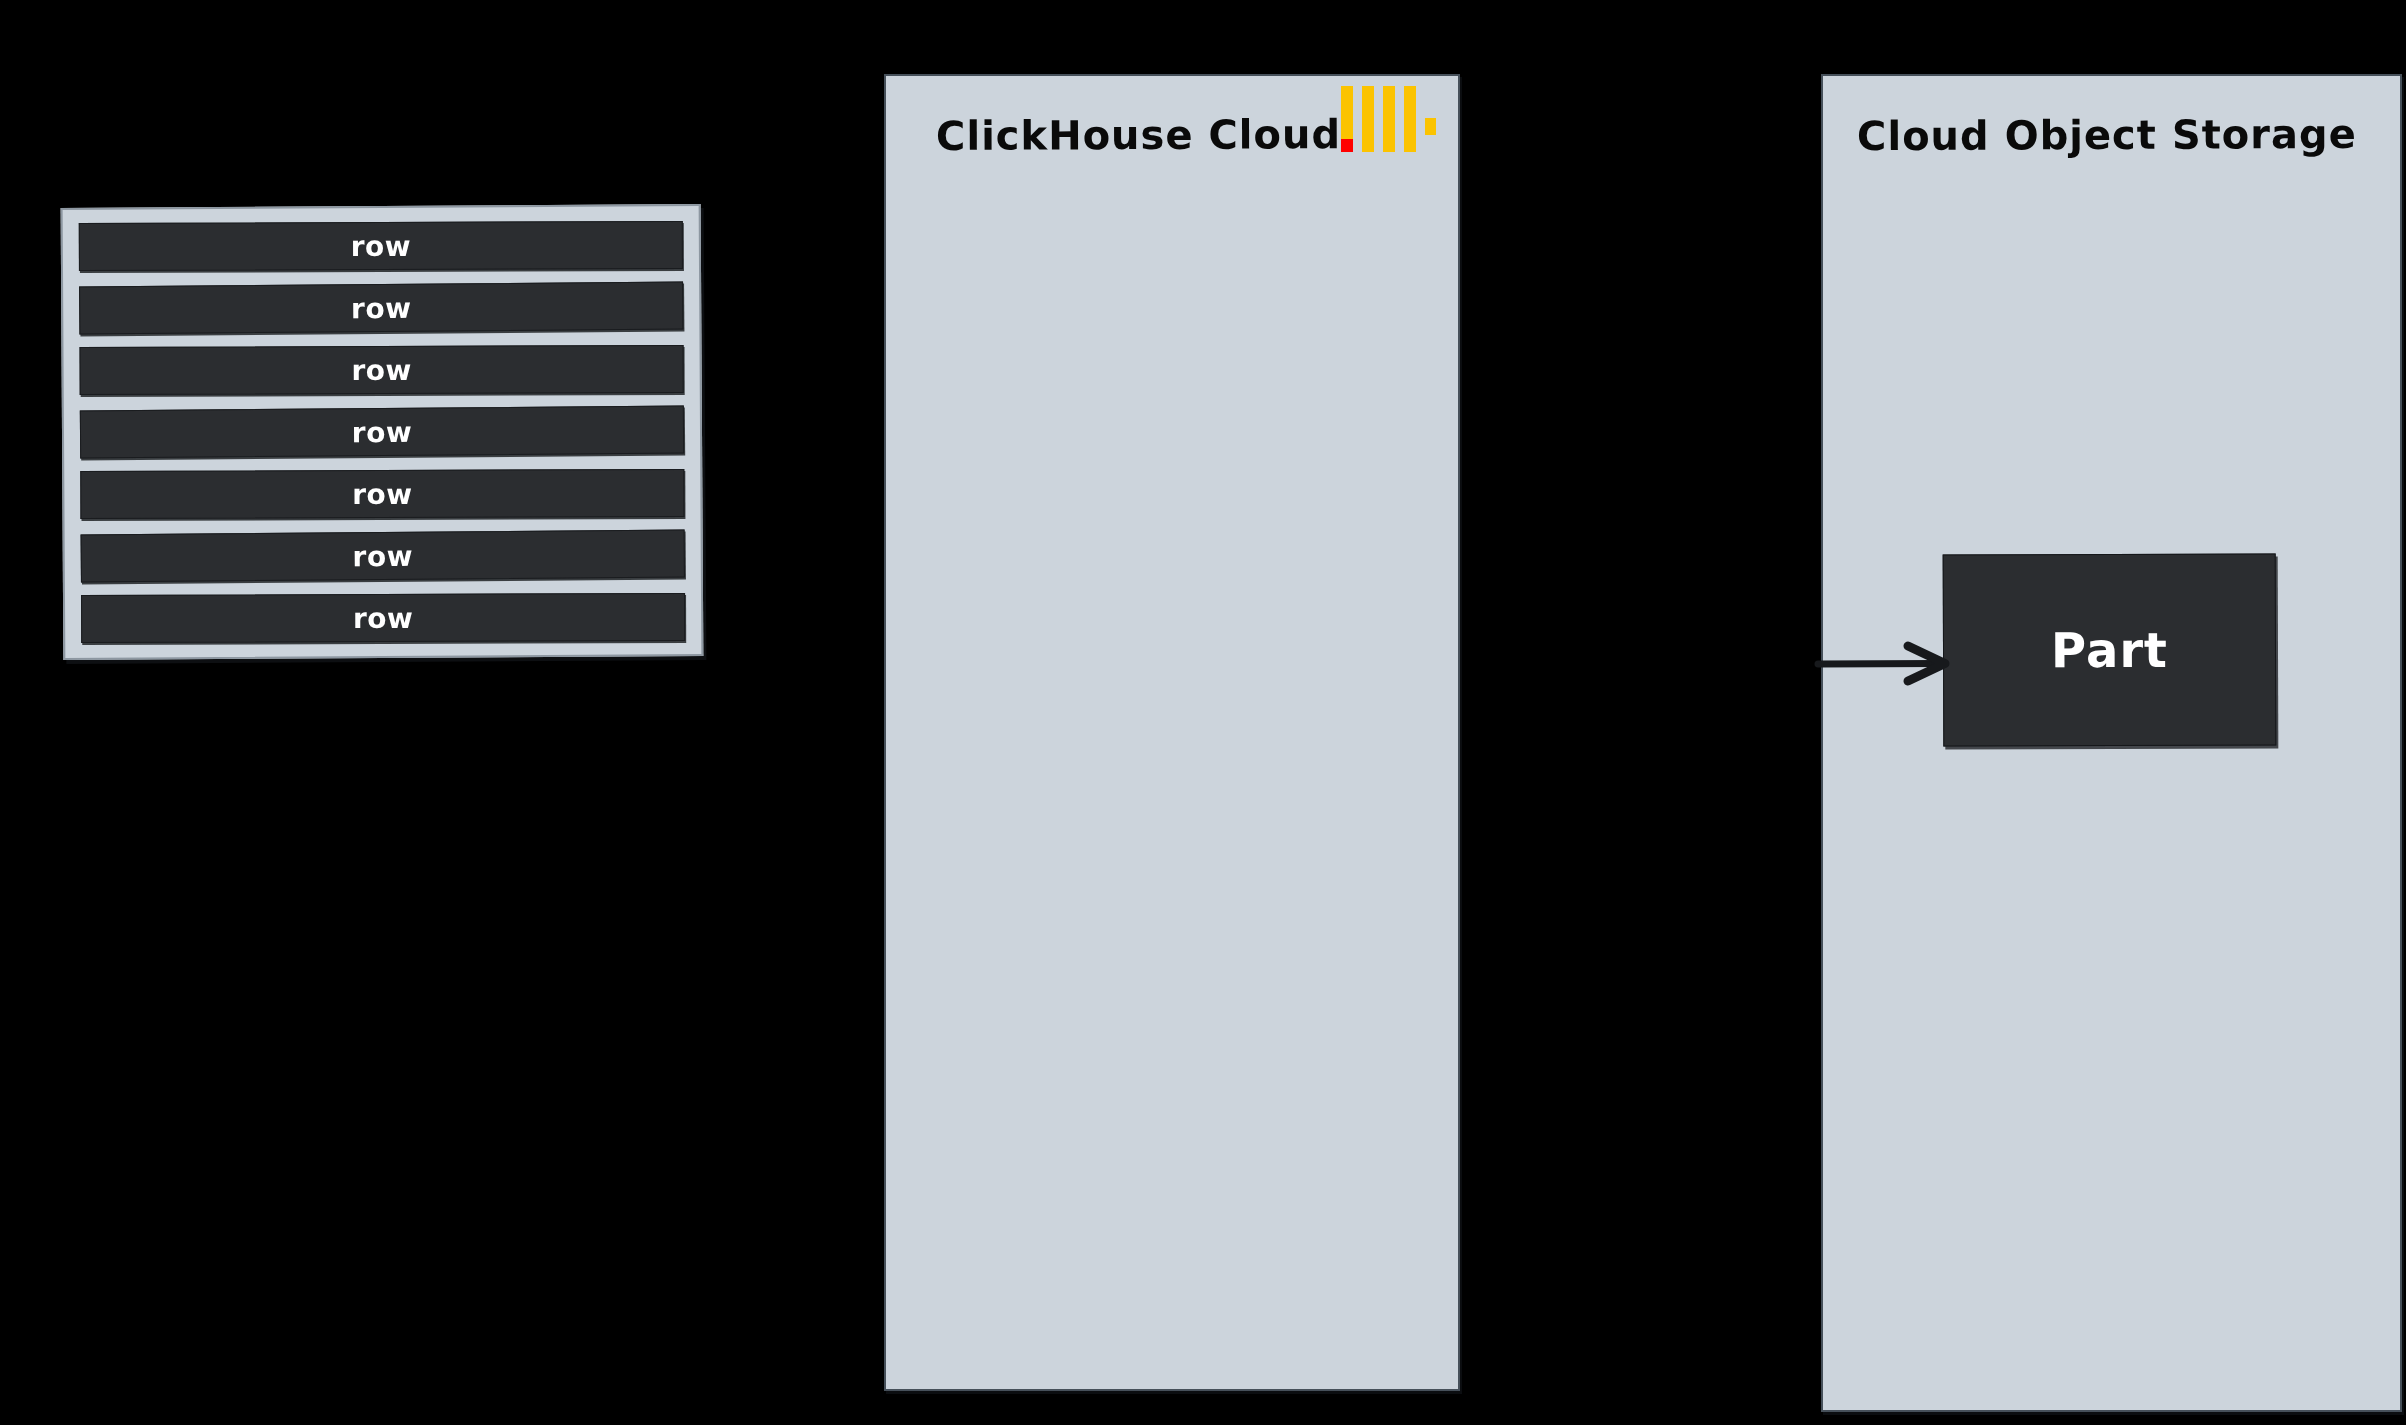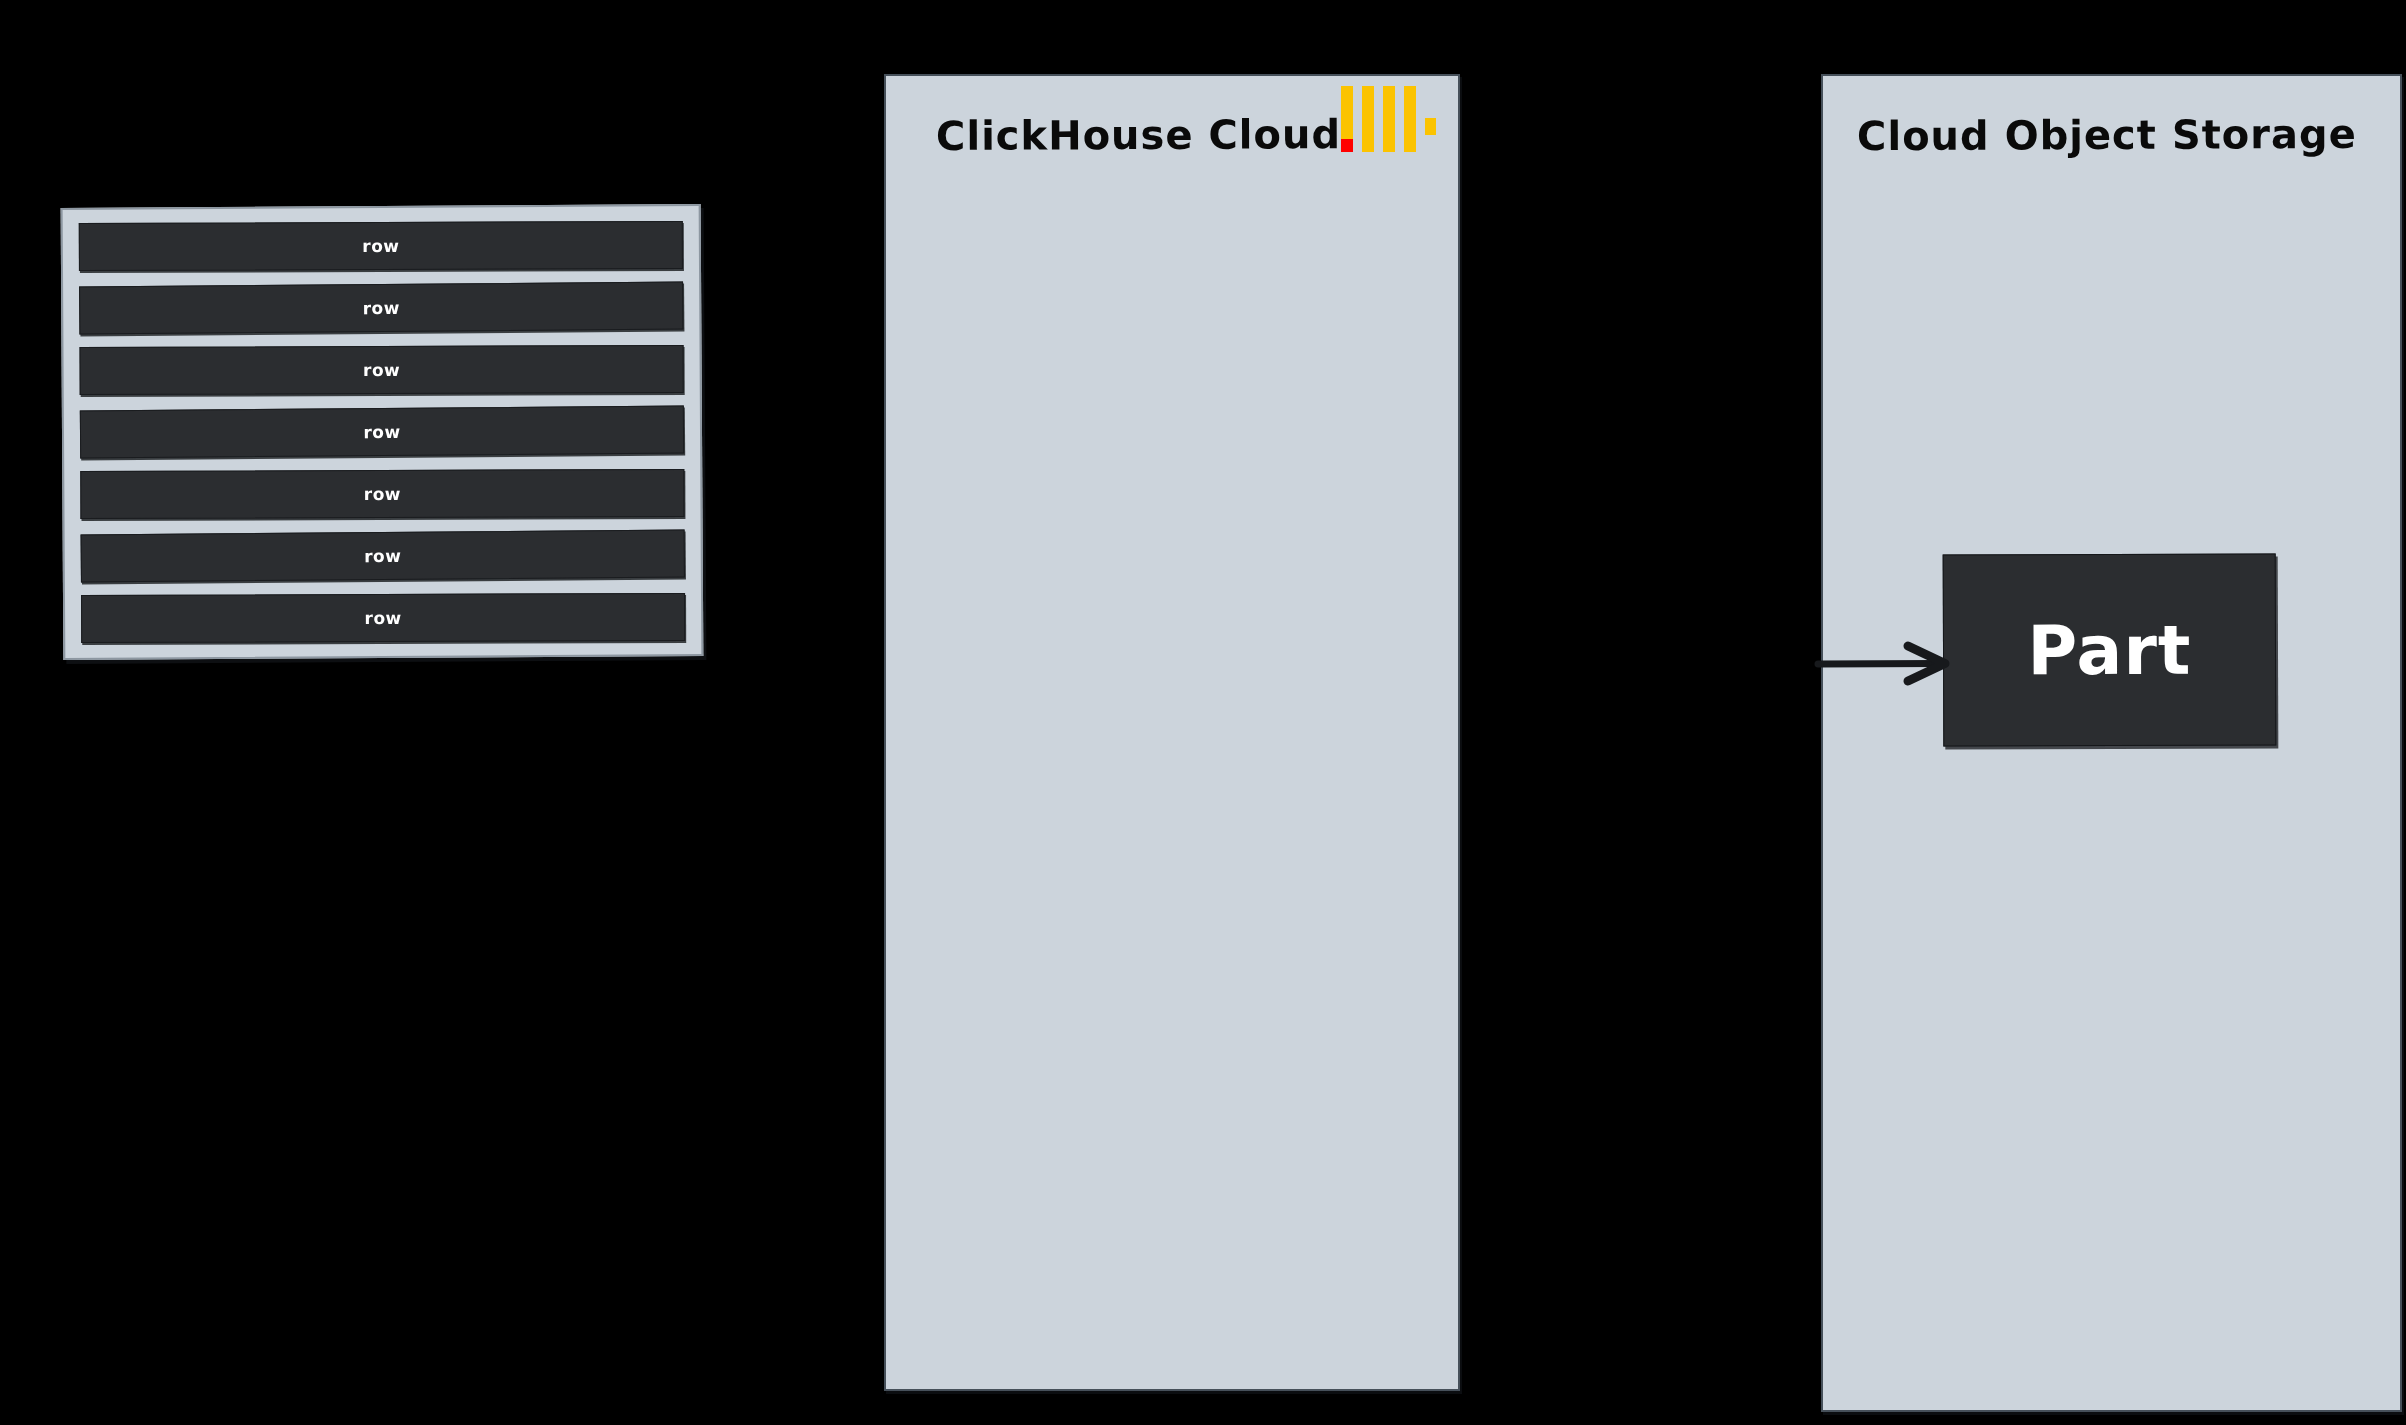--- a/index.html
+++ b/index.html
@@ -70,21 +70,21 @@
     display: flex;
     align-items: center;
     justify-content: center;
     box-shadow: 1px 2px 0 rgba(10,12,14,0.75);
   }
   .row-chip:nth-child(odd)  { transform: rotate(0.14deg); }
   .row-chip:nth-child(even) { transform: rotate(-0.12deg); }
   .row-label {
     font-family: "DejaVu Sans", sans-serif;
     font-weight: 700;
-    font-size: 17px;
+    font-size: 28px;
     color: #ffffff;
     letter-spacing: 0.5px;
   }
 
   
   #ch-cloud-panel {
     left: 884px;
     top: 74px;
     width: 576px;
     height: 1317px;
@@ -154,21 +154,21 @@
     box-sizing: border-box;
     display: flex;
     align-items: center;
     justify-content: center;
     box-shadow: 2px 3px 0 rgba(10,12,14,0.7);
     transform: rotate(-0.2deg);
   }
   #part-label {
     font-family: "DejaVu Sans", sans-serif;
     font-weight: 700;
-    font-size: 68px;
+    font-size: 48px;
     color: #ffffff;
     letter-spacing: 1px;
   }
 
   
   #ingest-arrow {
     position: absolute;
     left: 1812px;
     top: 628px;
     width: 150px;

